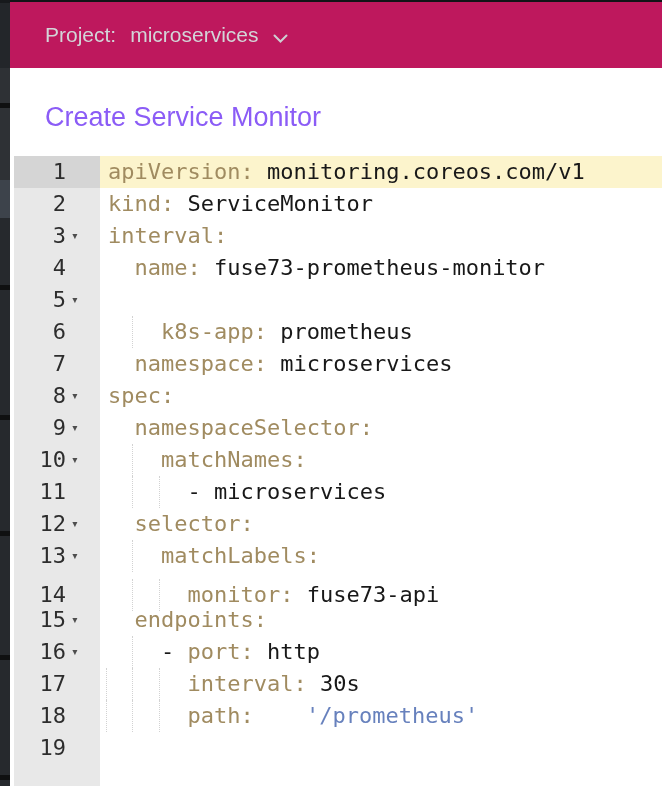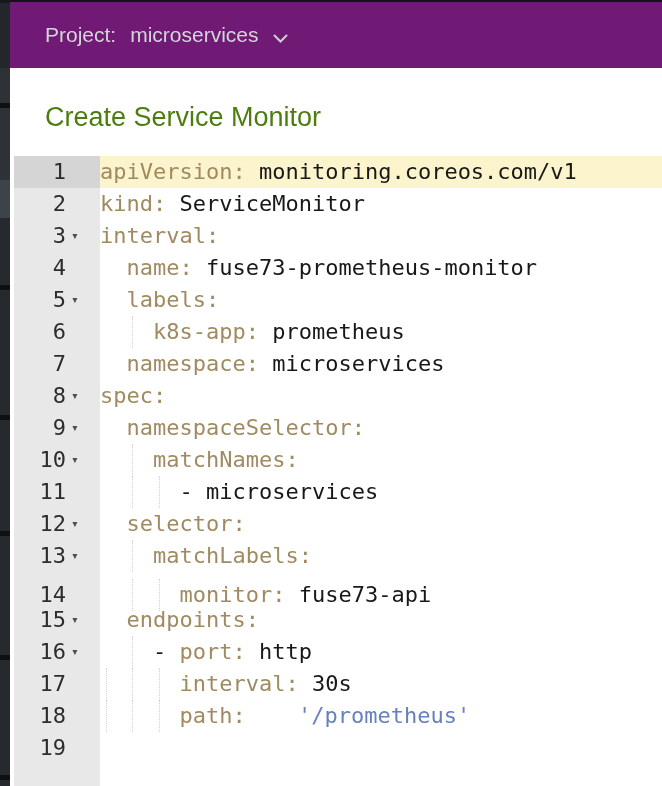--- a/index.html
+++ b/index.html
@@ -25,31 +25,31 @@
       #0f1011 531px,#0f1011 536px,
       #26292d 536px,#26292d 655px,
       #0f1011 655px,#0f1011 660px,
       #26292d 660px,#26292d 775px,
       #0f1011 775px,#0f1011 780px,
       #26292d 780px,#26292d 786px);
   }
   
   .topbar{
     position:absolute;left:10px;top:0;width:652px;height:68px;
-    background:#701a75;border-top:2px solid #121417;
+    background:#be185d;border-top:2px solid #121417;
     display:flex;align-items:center;box-sizing:border-box;padding-left:35px;
     color:#d3d5d8;font-size:21px;font-weight:300;cursor:pointer;
   }
   .topbar .proj-label{margin-right:14px;}
   .topbar .proj-name{margin-right:14px;}
   .chevron{display:inline-block;margin-top:4px;}
   
   .page-title{
     position:absolute;left:45px;top:97px;
-    font-size:27px;font-weight:400;color:#4d7c0f;line-height:40px;
+    font-size:27px;font-weight:400;color:#8b5cf6;line-height:40px;
   }
   
   .editor{
     position:absolute;left:10px;top:156px;width:652px;height:630px;
     background:#ffffff;
     font-family:"DejaVu Sans Mono","Liberation Mono",monospace;
     font-size:22px;line-height:32px;cursor:text;
   }
   .gutter-bg{
     position:absolute;left:4px;top:0;width:86px;height:630px;background:#e8e8e8;
@@ -63,21 +63,21 @@
   .lnum{
     display:inline-block;width:52px;text-align:right;
     color:#2d2d2d;font-size:22px;
   }
   .fold{
     display:inline-block;width:34px;padding-left:5px;box-sizing:border-box;
     color:#4d4d4d;font-size:13px;line-height:32px;cursor:pointer;user-select:none;
   }
   .code{
     position:absolute;left:90px;right:0;top:0;height:32px;
-    box-sizing:border-box;white-space:pre;
+    padding-left:8px;box-sizing:border-box;white-space:pre;
   }
   .code.active{background:#fcf4cc;}
   .tok-key{color:#a08b60;}
   .tok-plain{color:#181818;}
   .tok-string{color:#6781bd;margin-left:39px;}
   .iguide{
     position:absolute;top:0;height:32px;width:0;
     border-left:1px dotted #d2d2d2;
   }
 </style>
@@ -127,21 +127,21 @@
           <span class="lnum">4</span>
           <span class="fold"></span>
         </div>
         <div class="code"><span class="tok-plain">  </span><span class="tok-key">name:</span><span class="tok-plain"> fuse73-prometheus-monitor</span></div>
       </div>
       <div class="line" style="top: 128px;">
         <div class="gutter-cell">
           <span class="lnum">5</span>
           <span class="fold">▾</span>
         </div>
-        <div class="code"><span class="tok-plain">  </span><span class="tok-key">labels:</span></div>
+        <div class="code"><span class="tok-plain">  </span></div>
       </div>
       <div class="line" style="top: 160px;">
         <div class="gutter-cell">
           <span class="lnum">6</span>
           <span class="fold"></span>
         </div>
         <div class="code"><span class="iguide" style="left: 32.49px;"></span><span class="tok-plain">    </span><span class="tok-key">k8s-app:</span><span class="tok-plain"> prometheus</span></div>
       </div>
       <div class="line" style="top: 192px;">
         <div class="gutter-cell">

